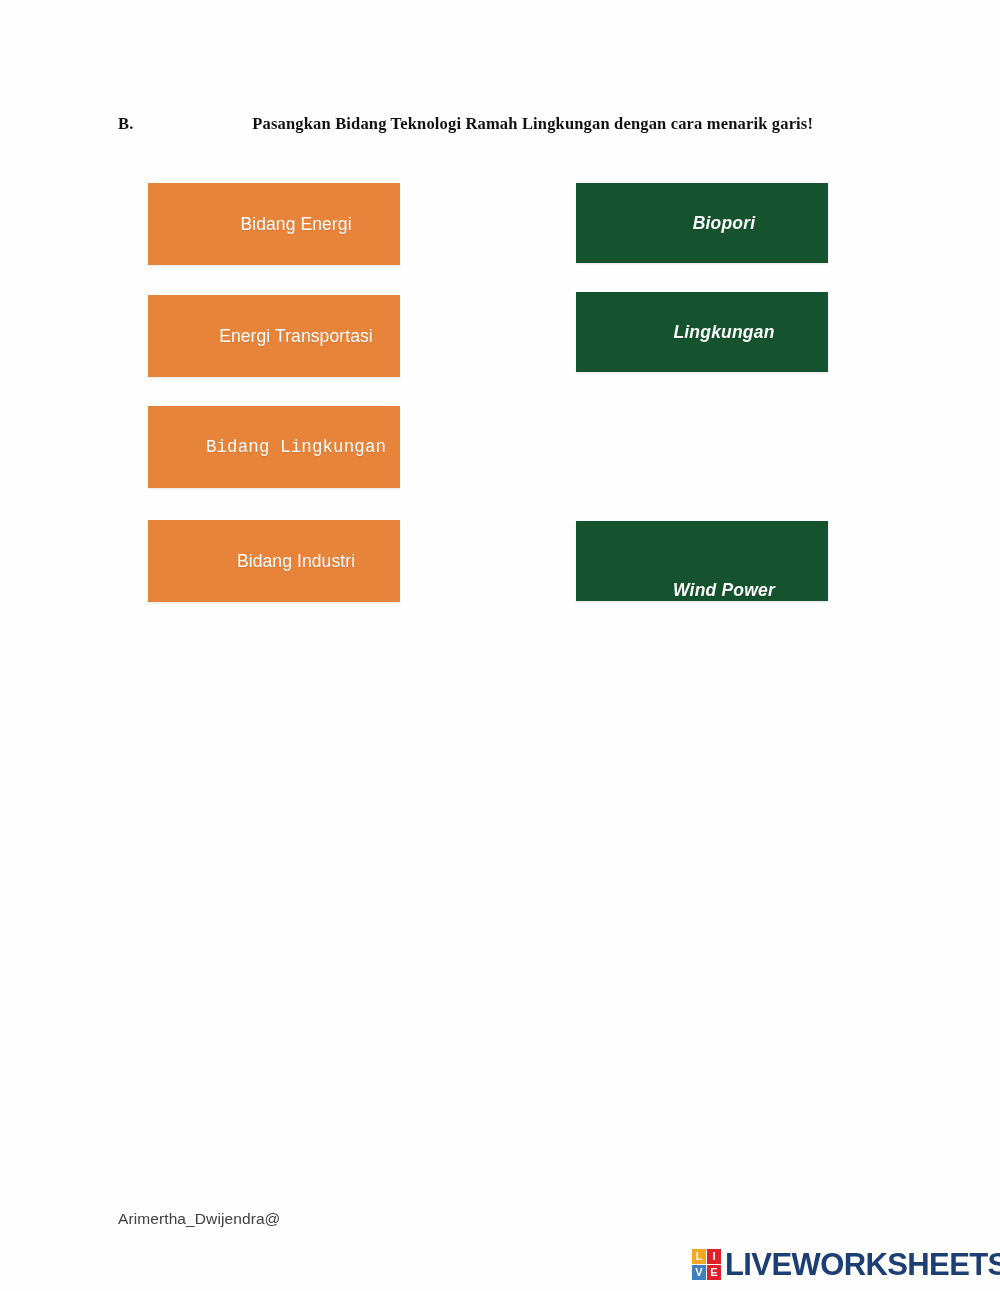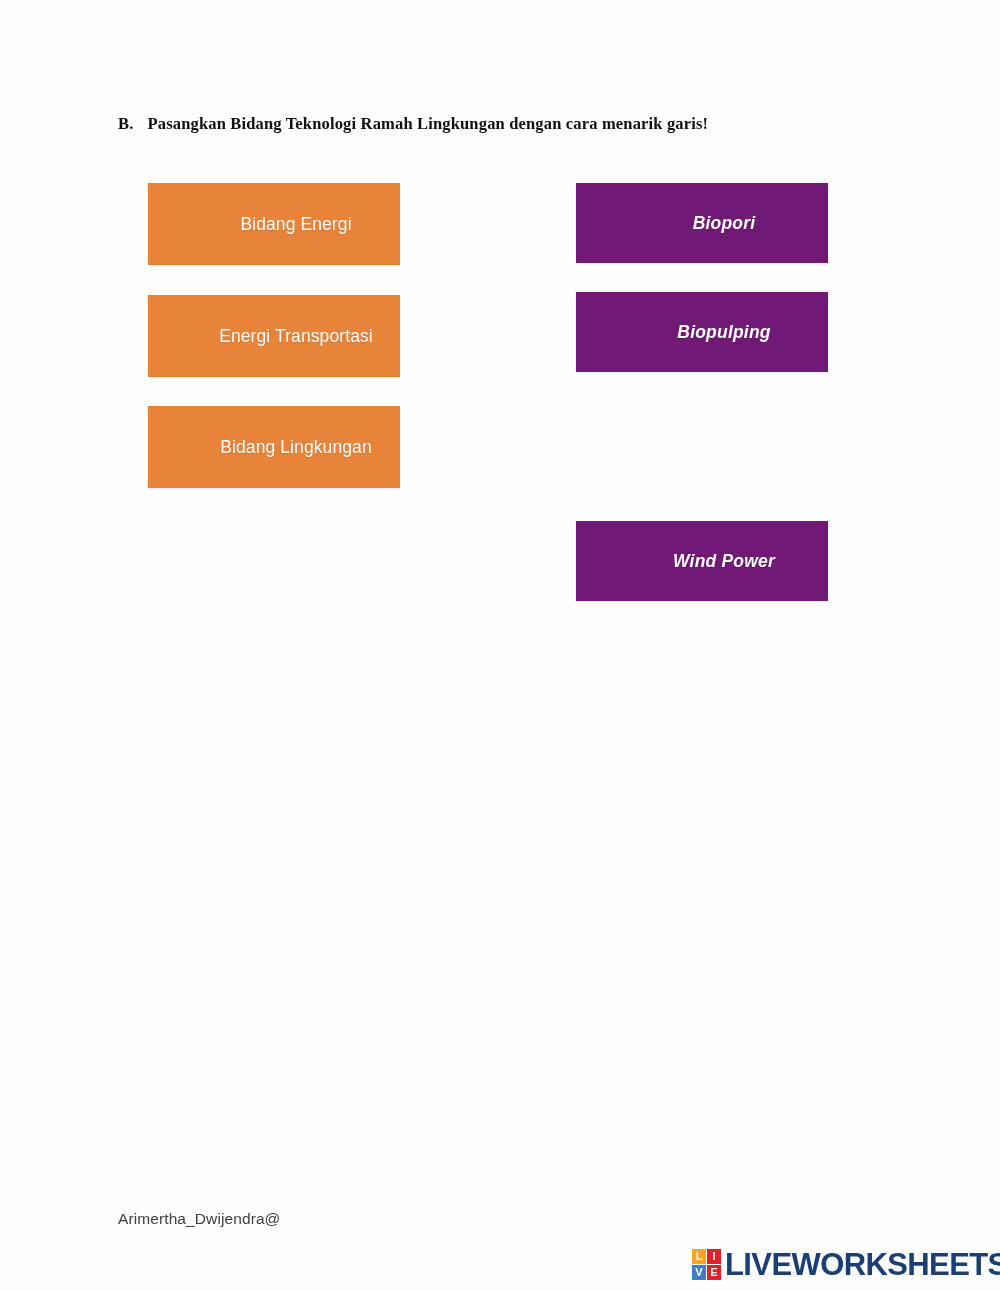--- a/index.html
+++ b/index.html
@@ -31,21 +31,21 @@
     display: flex;
     align-items: baseline;
     gap: 14px;
     font-family: "Liberation Serif", serif;
     font-weight: bold;
     font-size: 16.5px;
     color: #111111;
     letter-spacing: 0.01em;
   }
   .instruction .letter { flex: 0 0 auto; }
-  .instruction .text { flex: 1 1 auto; white-space: nowrap; }
+  .instruction .text { flex: 1 1 auto; white-space: nowrap; text-align: center; }
 
   
   .match-area {
     position: absolute;
     left: 0;
     top: 0;
     width: 1000px;
     height: 700px;
   }
 
@@ -71,40 +71,40 @@
     font-weight: 400;
     letter-spacing: 0.1px;
     box-shadow: 0 1px 2px rgba(0,0,0,0.10);
     text-shadow: 0 1px 1px rgba(0,0,0,0.10);
   }
 
   .card.right {
     left: 576px;
     width: 252px;
     height: 80px;
-    background: #701a75;
+    background: #14532d;
     font-size: 17.5px;
     font-weight: bold;
     font-style: italic;
     letter-spacing: 0.2px;
     box-shadow: 0 1px 2px rgba(0,0,0,0.10);
     text-shadow: 0 1px 1px rgba(0,0,0,0.12);
   }
 
   
   .l0 { top: 183px; }
   .l1 { top: 295px; }
-  .l2 { top: 406px; }
+  .l2 { top: 406px; font-family: Liberation Mono, monospace; }
   .l3 { top: 520px; }
 
   
   .r0 { top: 183px; }
   .r1 { top: 292px; }
   .r2 { top: 406px; }
-  .r3 { top: 521px; }
+  .r3 { top: 521px; align-items: flex-end; }
 
   
   .footer-user {
     position: absolute;
     left: 118px;
     top: 1210px;
     font-size: 15.5px;
     color: #404040;
     letter-spacing: 0.1px;
   }
@@ -161,26 +161,29 @@
 
     <div class="card left l0">
       <span>Bidang Energi</span>
     </div>
     <div class="card left l1">
       <span>Energi Transportasi</span>
     </div>
     <div class="card left l2">
       <span>Bidang Lingkungan</span>
     </div>
+    <div class="card left l3">
+      <span>Bidang Industri</span>
+    </div>
 
     <div class="card right r0">
       <span>Biopori</span>
     </div>
     <div class="card right r1">
-      <span>Biopulping</span>
+      <span>Lingkungan</span>
     </div>
     <div class="card right r3">
       <span>Wind Power</span>
     </div>
 
   </div>
 
   <div class="footer-user">Arimertha_Dwijendra@</div>
 
   <div class="lw-logo">

